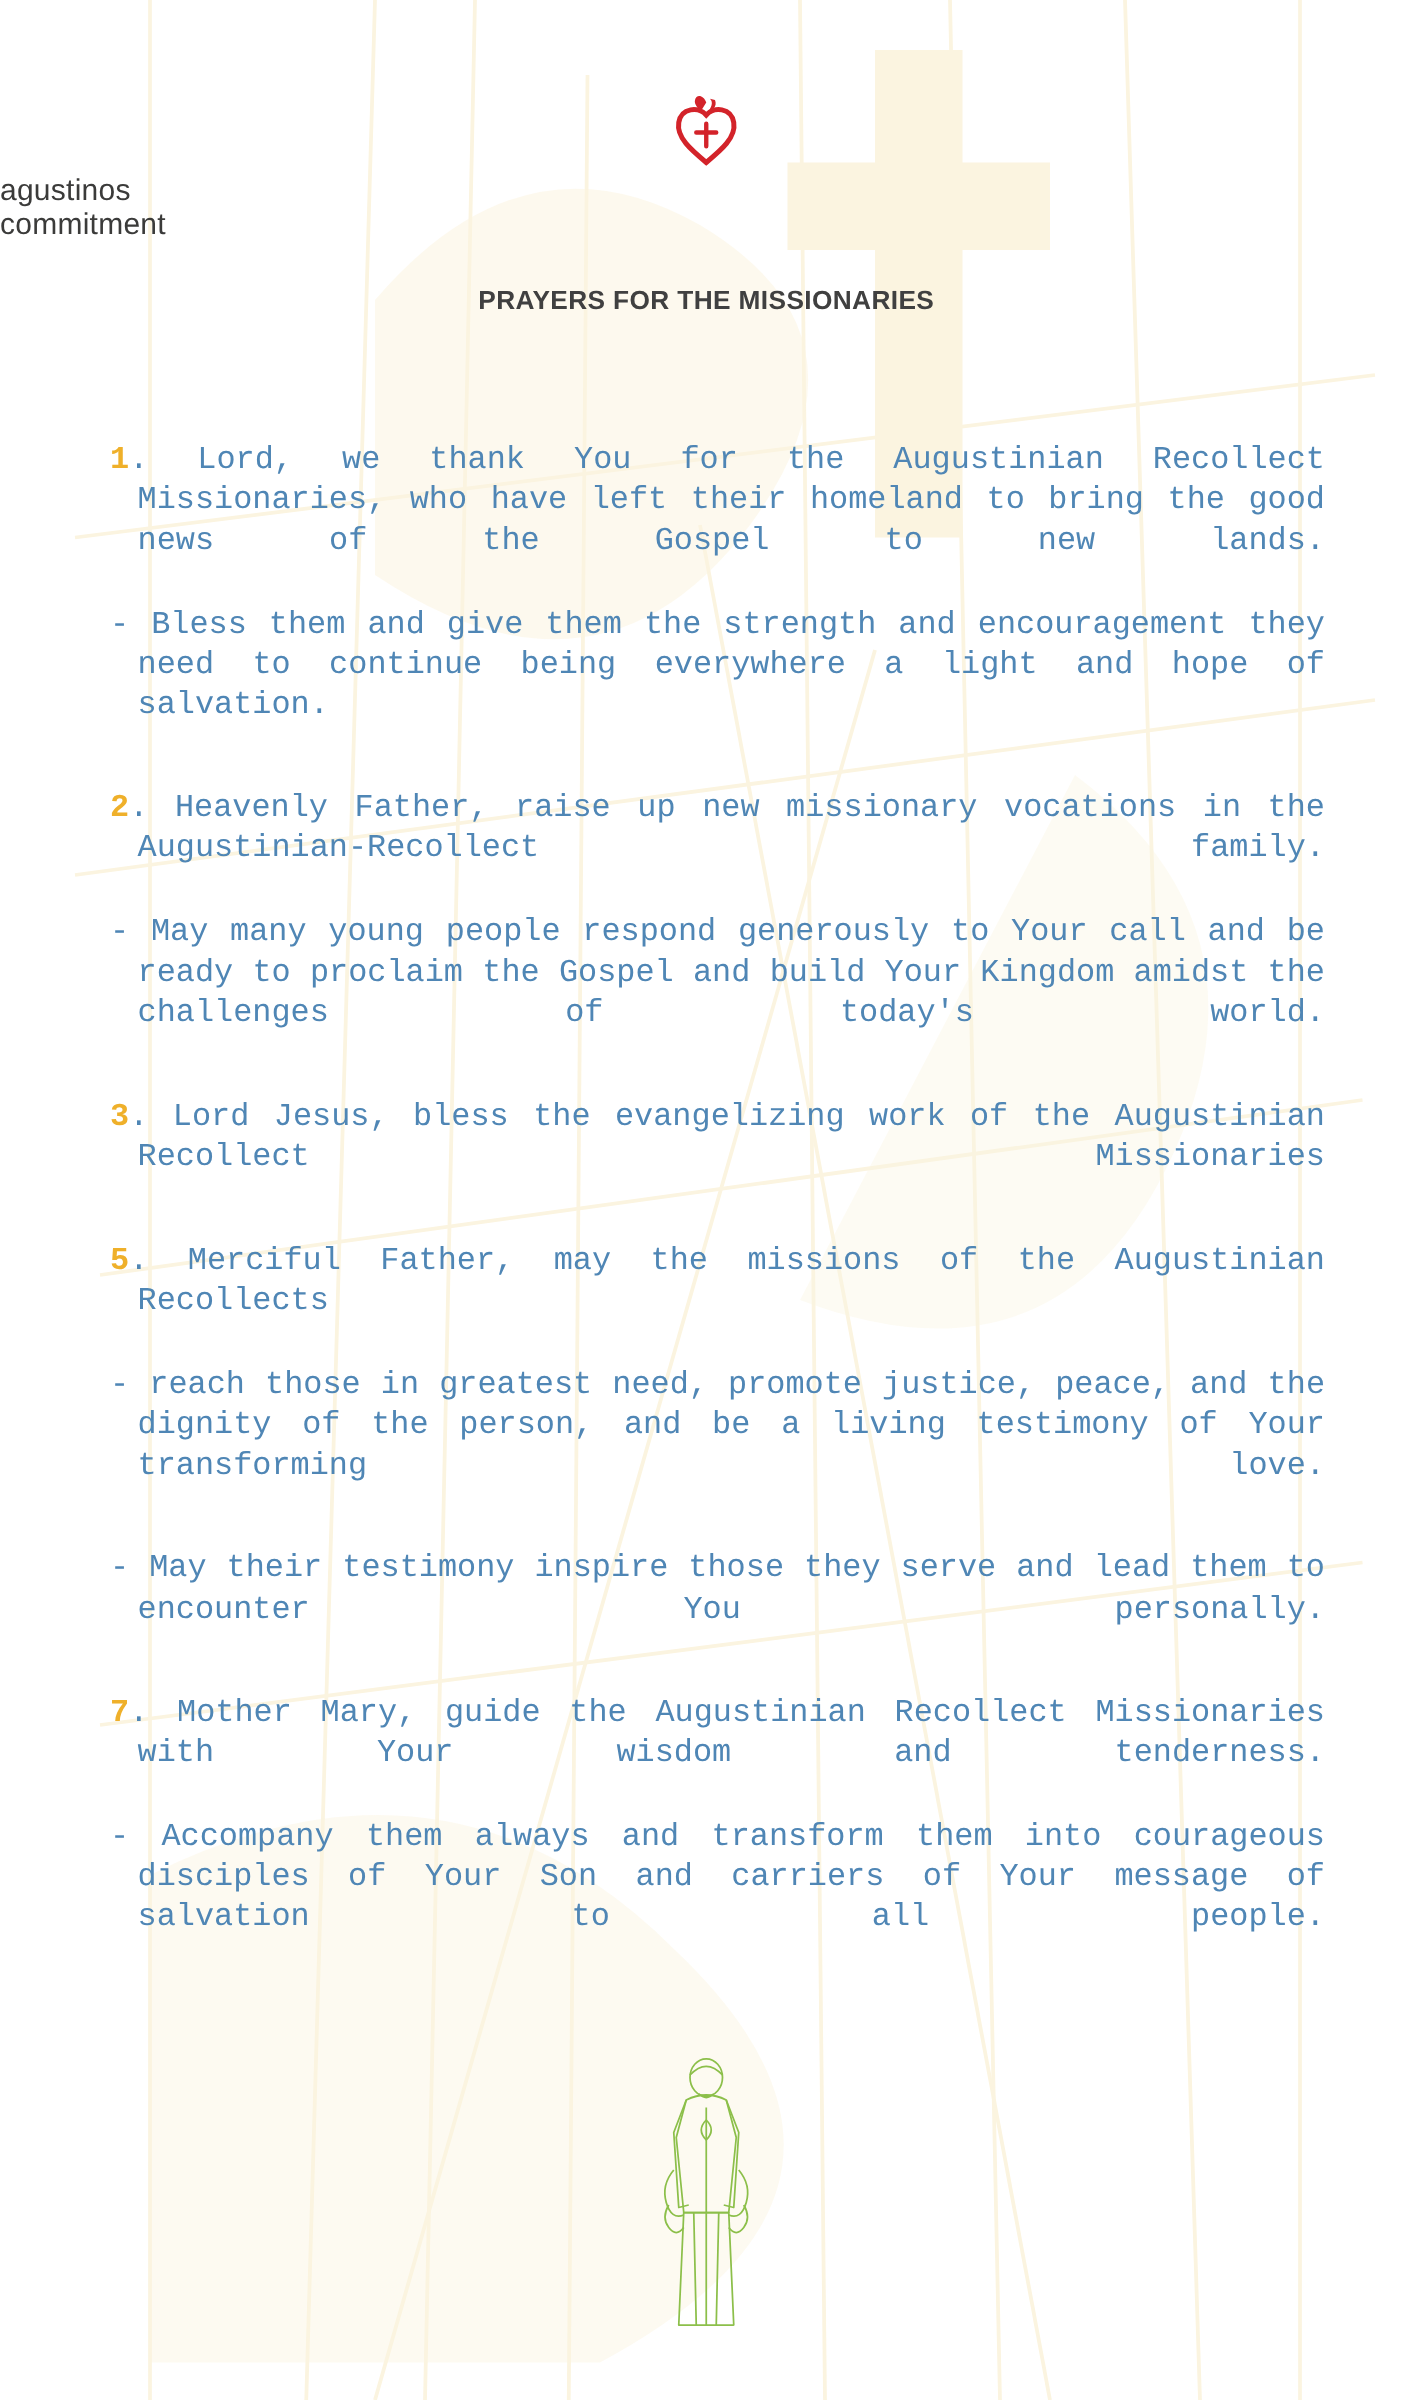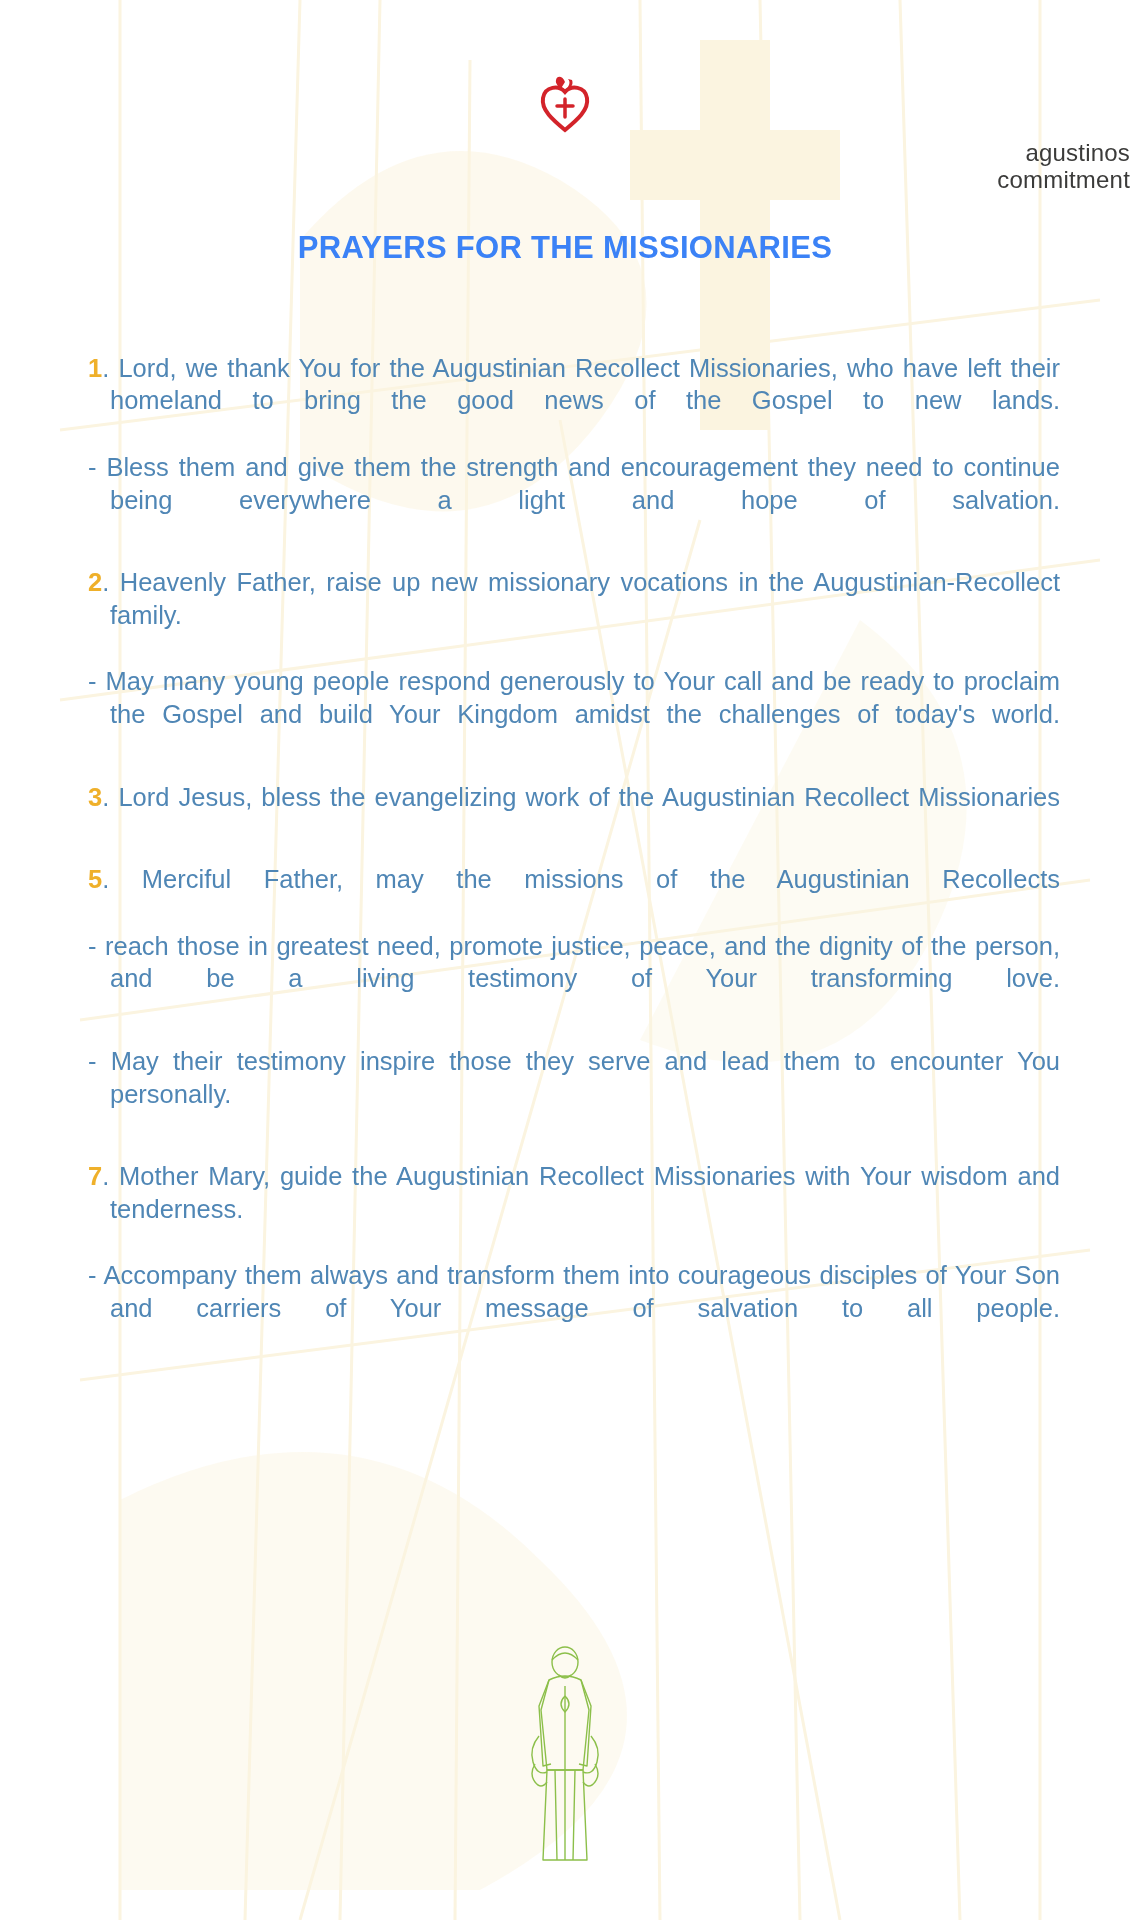--- a/index.html
+++ b/index.html
@@ -32,21 +32,21 @@
     height: 1920px;
     box-sizing: border-box;
   }
 
   
   .logo-block {
     position: absolute;
     top: 72px;
     left: 0;
     width: 1130px;
-    text-align: right;
+    text-align: left;
   }
   .logo-mark {
     width: 60px;
     height: 62px;
     margin: 0 auto 6px auto;
     display: block;
   }
   .logo-word {
     font-size: 24px;
     line-height: 1.12;
@@ -55,36 +55,37 @@
     font-weight: 400;
   }
 
   
   .title-block {
     position: absolute;
     top: 228px;
     left: 0;
     width: 1130px;
     text-align: center;
-    color: #3b82f6;
+    color: #404040;
     font-weight: bold;
-    font-size: 31px;
+    font-size: 21px;
     line-height: 1.28;
     letter-spacing: 0.3px;
   }
 
   
   .content {
     position: absolute;
     top: 352px;
     left: 88px;
     width: 972px;
   }
   .prayer-group {
     margin-bottom: 18px;
+    font-family: Liberation Mono, monospace;
   }
   .line {
     color: #4f86b5;
     font-size: 25.5px;
     line-height: 1.27;
     text-align: justify;
     text-justify: inter-word;
     margin: 0 0 2px 0;
   }
   .line.numbered {

